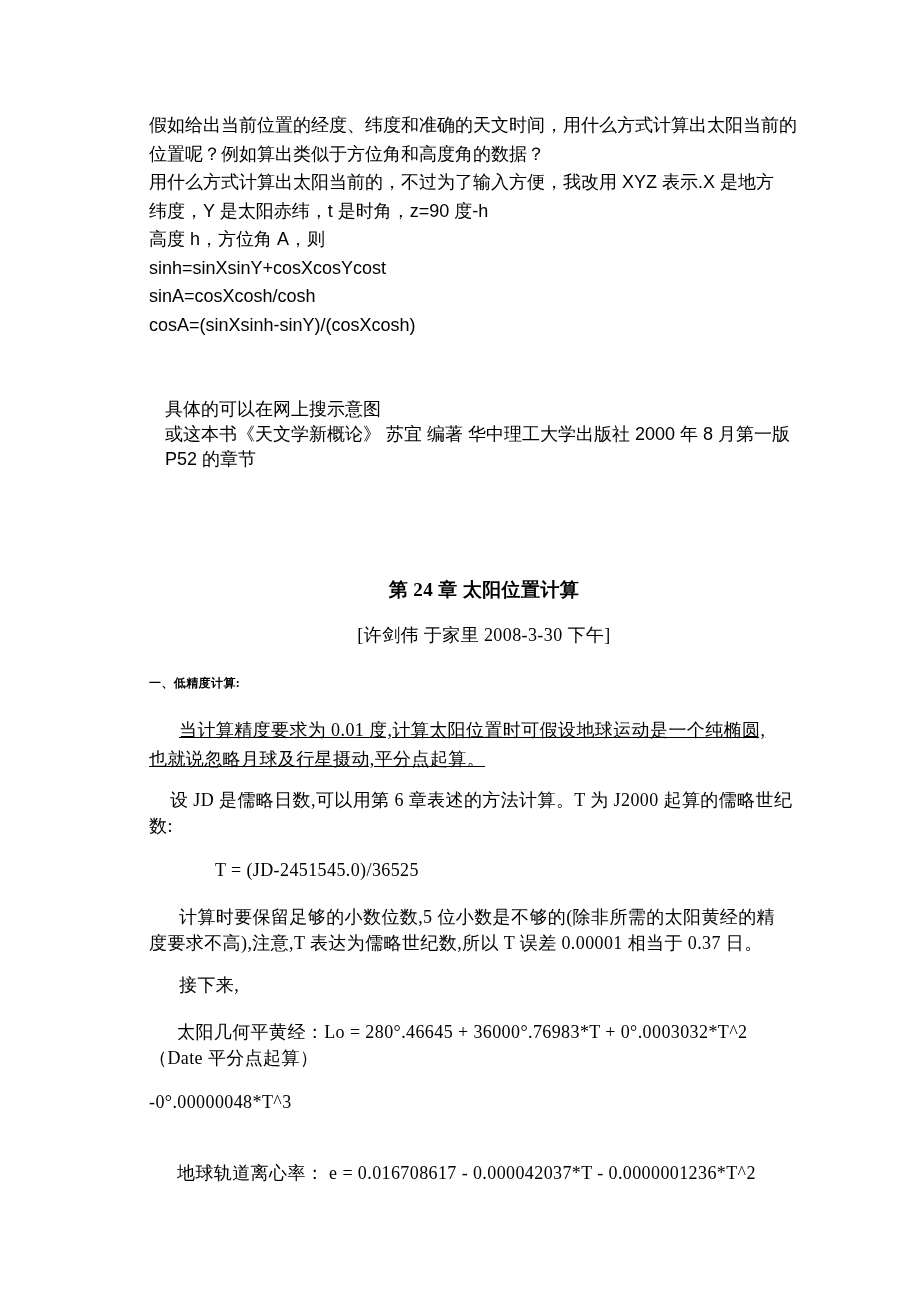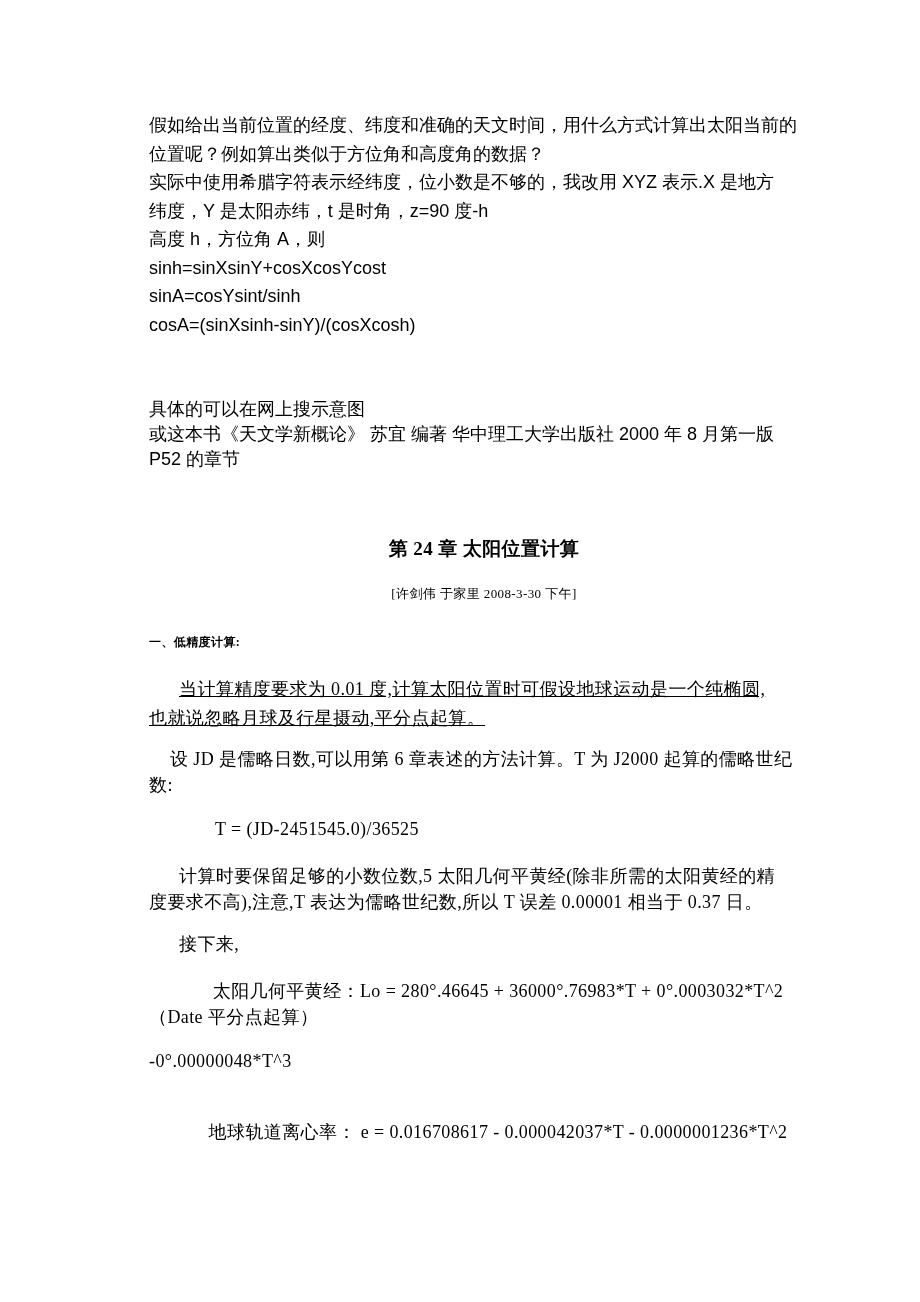--- a/index.html
+++ b/index.html
@@ -7,45 +7,45 @@
     width:920px;height:1302px;
     background:#ffffff;
     font-family:"Liberation Serif", serif;
     color:#000000;
     position:relative;
     overflow:hidden;
   }
   .page{position:absolute;left:12px;top:0;width:920px;height:1039px;background:#ffffff;}
   .b{position:absolute;left:137px;width:670px;white-space:nowrap;}
   .sans{font-family:"Liberation Sans", sans-serif;font-size:18px;line-height:28.5px;}
-  .serif{font-family:"Liberation Serif", serif;font-size:18px;line-height:26px;letter-spacing:0.4px;}
-  .ref{line-height:25px;}
+  .serif{font-family:"Liberation Serif", serif;font-size:18px;line-height:26px;letter-spacing:0.4px;margin-top:41px;}
+  .ref{line-height:25px;margin-left:16px;}
   .title{font-size:19px;font-weight:bold;text-align:center;line-height:26px;}
-  .byline{font-size:13px;text-align:center;line-height:26px;}
+  .byline{font-size:18px;text-align:center;line-height:26px;}
   .h1{font-size:12px;font-weight:bold;line-height:26px;}
   .lh29{line-height:29px;text-decoration:underline;}
   .lh255{line-height:25.5px;}
   .ind2{padding-left:30px;}
   .ind15{padding-left:21px;}
-  .ind17{padding-left:28px;text-align:center;}
+  .ind17{padding-left:28px;}
   .indF{padding-left:66px;}
 </style>
 </head>
 <body>
 
 <div class="page">
 
   <div class="b sans" style="top:111px">
     <div>假如给出当前位置的经度、纬度和准确的天文时间，用什么方式计算出太阳当前的</div>
     <div>位置呢？例如算出类似于方位角和高度角的数据？</div>
-    <div>实际中使用希腊字符表示经纬度，位小数是不够的，我改用 XYZ 表示.X 是地方</div>
+    <div>用什么方式计算出太阳当前的，不过为了输入方便，我改用 XYZ 表示.X 是地方</div>
     <div>纬度，Y 是太阳赤纬，t 是时角，z=90 度-h</div>
     <div>高度 h，方位角 A，则</div>
     <div>sinh=sinXsinY+cosXcosYcost</div>
-    <div>sinA=cosYsint/sinh</div>
+    <div>sinA=cosXcosh/cosh</div>
     <div>cosA=(sinXsinh-sinY)/(cosXcosh)</div>
   </div>
 
   <div class="b sans ref" style="top:397px">
     <div>具体的可以在网上搜示意图</div>
     <div>或这本书《天文学新概论》 苏宜 编著 华中理工大学出版社 2000 年 8 月第一版</div>
     <div>P52 的章节</div>
   </div>
 
   <div class="b serif title" style="top:536px">第 24 章 太阳位置计算</div>
@@ -62,21 +62,21 @@
   <div class="b serif" style="top:746px">
     <div class="ind15">设 JD 是儒略日数,可以用第 6 章表述的方法计算。T 为 J2000 起算的儒略世纪</div>
     <div>数:</div>
   </div>
 
   <div class="b serif" style="top:816px">
     <div class="indF">T = (JD-2451545.0)/36525</div>
   </div>
 
   <div class="b serif" style="top:863px">
-    <div class="ind2">计算时要保留足够的小数位数,5 太阳几何平黄经(除非所需的太阳黄经的精</div>
+    <div class="ind2">计算时要保留足够的小数位数,5 位小数是不够的(除非所需的太阳黄经的精</div>
     <div>度要求不高),注意,T 表达为儒略世纪数,所以 T 误差 0.00001 相当于 0.37 日。</div>
   </div>
 
   <div class="b serif" style="top:931px">
     <div class="ind2">接下来,</div>
   </div>
 
   <div class="b serif lh255" style="top:979px">
     <div class="ind17">太阳几何平黄经：Lo = 280°.46645 + 36000°.76983*T + 0°.0003032*T^2</div>
     <div>（Date 平分点起算）</div>

